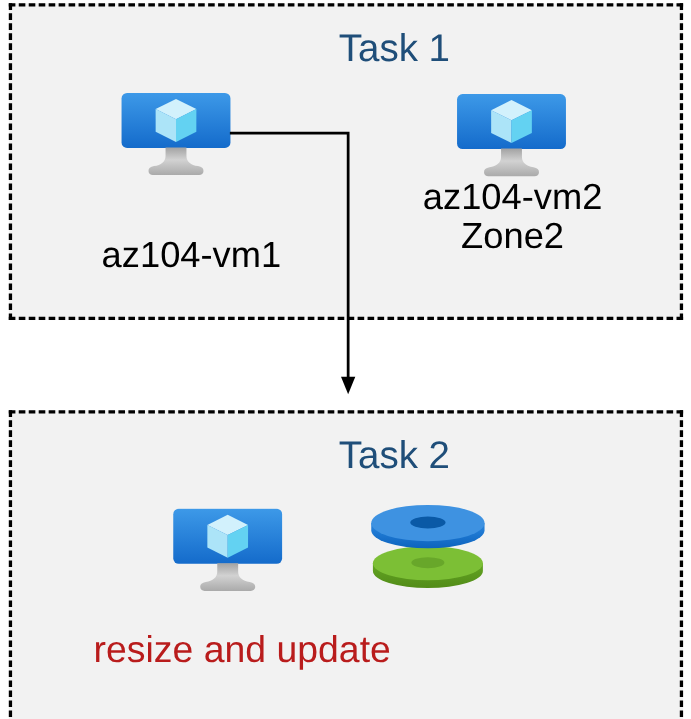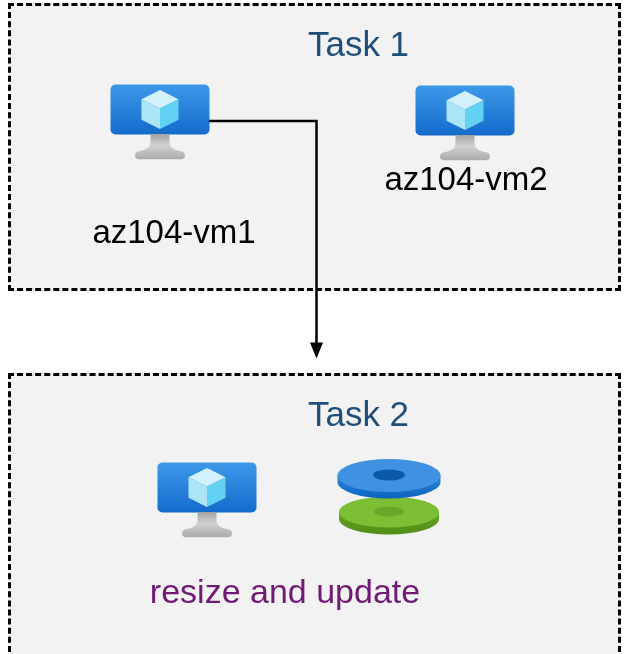--- a/index.html
+++ b/index.html
@@ -33,23 +33,23 @@
     position: absolute;
     width: 220px;
     text-align: center;
     font-size: 33px;
     line-height: 35px;
     color: #000000;
   }
   .caption {
     position: absolute;
     width: 400px;
-    text-align: center;
+    text-align: left;
     font-size: 34px;
-    color: #701a75;
+    color: #b91c1c;
   }
   #connector {
     position: absolute;
     left: 0; top: 0;
     z-index: 10;
     pointer-events: none;
   }
   svg { display: block; }
 </style>
 </head>
@@ -108,20 +108,21 @@
   <svg class="icon" style="left:404px; top:79px;" width="100" height="76">
     <use href="#vm-icon"></use>
   </svg>
 
   <div class="vm-label" style="left:53px; top:176px;margin-top:32px;">
     <div>az104-vm1</div>
   </div>
 
   <div class="vm-label" style="left:345px; top:155px;">
     <div>az104-vm2</div>
+    <div>Zone2</div>
   </div>
 </div>
 
 <div id="task2-box" class="task-box">
   <div class="task-title">Task 2</div>
 
   <svg class="icon" style="left:146px; top:86px;" width="100" height="76">
     <use href="#vm-icon"></use>
   </svg>
 

